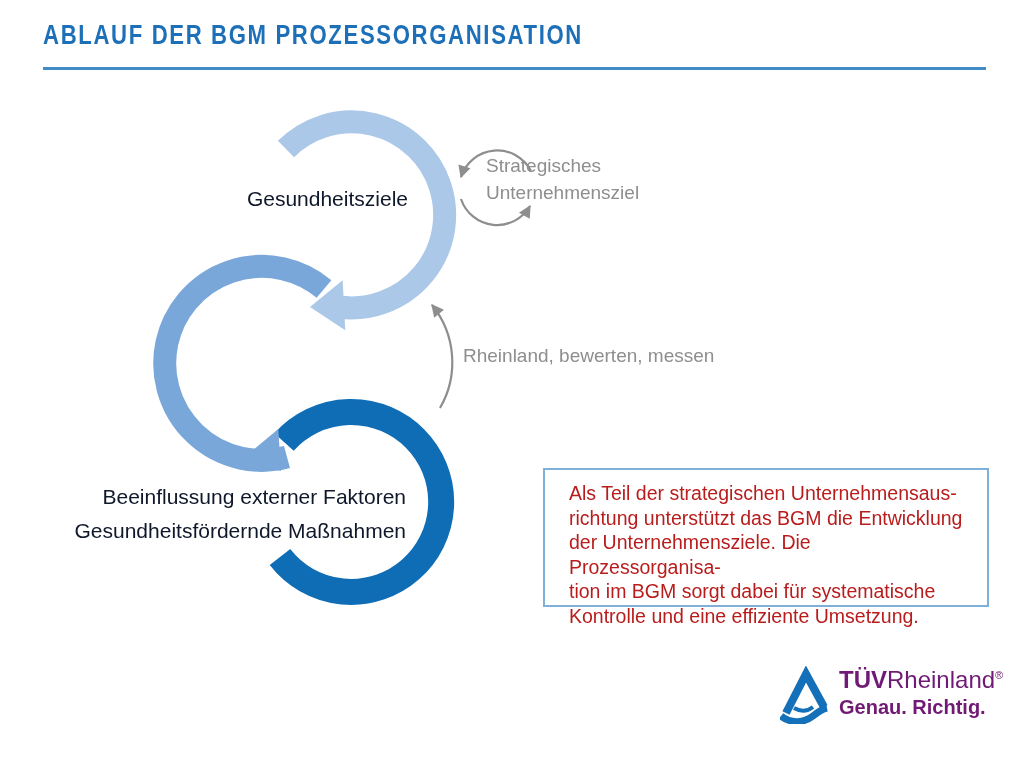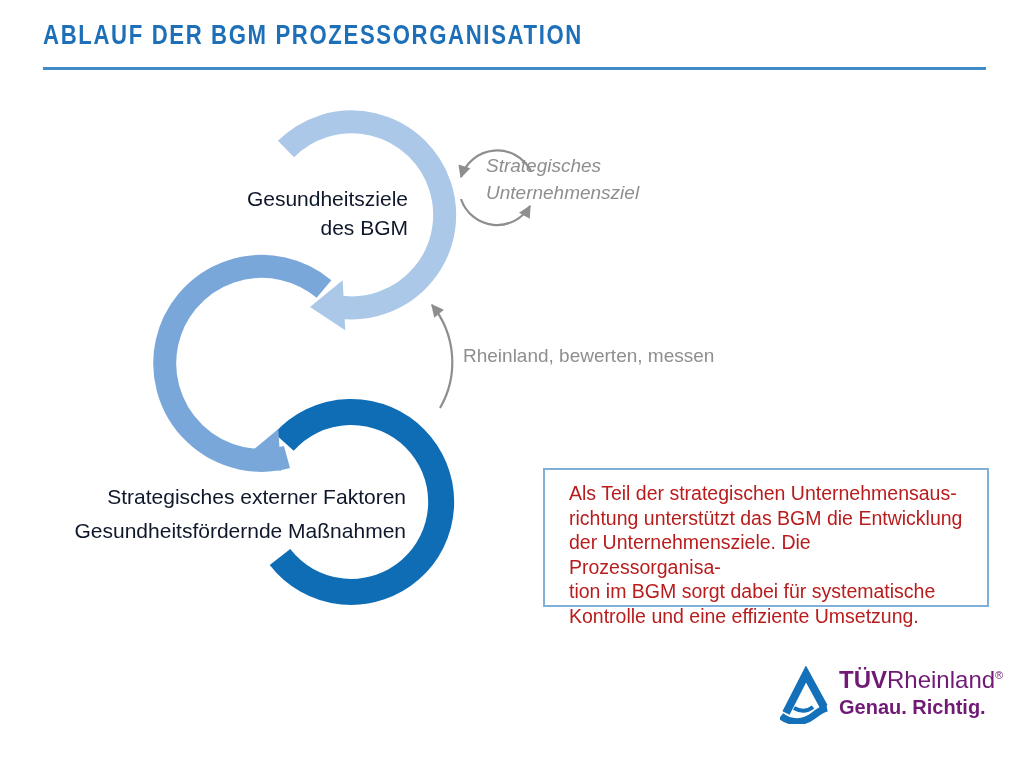--- a/index.html
+++ b/index.html
@@ -18,21 +18,21 @@
   .diagram-svg{position:absolute;left:0;top:0;}
   .step-label{
     position:absolute;color:#0f172a;font-size:21px;line-height:30px;white-space:nowrap;
   }
   .step1{right:616px;top:184px;text-align:right;line-height:29px;}
   .step2{left:193px;top:325px;}
   .step3{right:618px;top:480px;text-align:right;line-height:34px;}
   .gray-label{
     position:absolute;color:#8e8e8e;font-size:19px;line-height:27px;white-space:nowrap;
   }
-  .external-goal{left:486px;top:152px;font-style:italic;}
+  .external-goal{left:486px;top:152px;}
   .feedback{left:463px;top:342px;}
   .info-box{
     position:absolute;left:543px;top:468px;width:446px;height:139px;
     border:2px solid #7fb0d9;box-sizing:border-box;
     padding:11px 24px;color:#b91c1c;font-size:19.5px;line-height:24.5px;
   }
   .logo{
     position:absolute;left:780px;top:662px;display:flex;align-items:flex-start;
   }
   .logo-tri{display:block;margin-top:4px;}
@@ -67,26 +67,25 @@
     <path d="M 0 0 L -34 -25 L -34 25 Z" transform="translate(310,307) rotate(177)" fill="#abc8e8"></path>
 
     <path d="M 531 171 A 38 38 0 0 0 461 177" fill="none" stroke="#8e8e8e" stroke-width="2.2" marker-end="url(#gray-arrowhead)"></path>
     <path d="M 461 199 A 38 38 0 0 0 530 206" fill="none" stroke="#8e8e8e" stroke-width="2.2" marker-end="url(#gray-arrowhead)"></path>
 
     <path d="M 440 408 A 91 91 0 0 0 432 305" fill="none" stroke="#8e8e8e" stroke-width="2.2" marker-end="url(#gray-arrowhead)"></path>
   </svg>
 
   <div class="step-label step1">
     <div>Gesundheitsziele</div>
-    <div>des BGM</div>
   </div>
 
 
   <div class="step-label step3">
-    <div>Strategisches externer Faktoren</div>
+    <div>Beeinflussung externer Faktoren</div>
     <div>Gesundheitsfördernde Maßnahmen</div>
   </div>
 
   <div class="gray-label external-goal">
     <div>Strategisches</div>
     <div>Unternehmensziel</div>
   </div>
 
   <div class="gray-label feedback">Rheinland, bewerten, messen</div>
 

